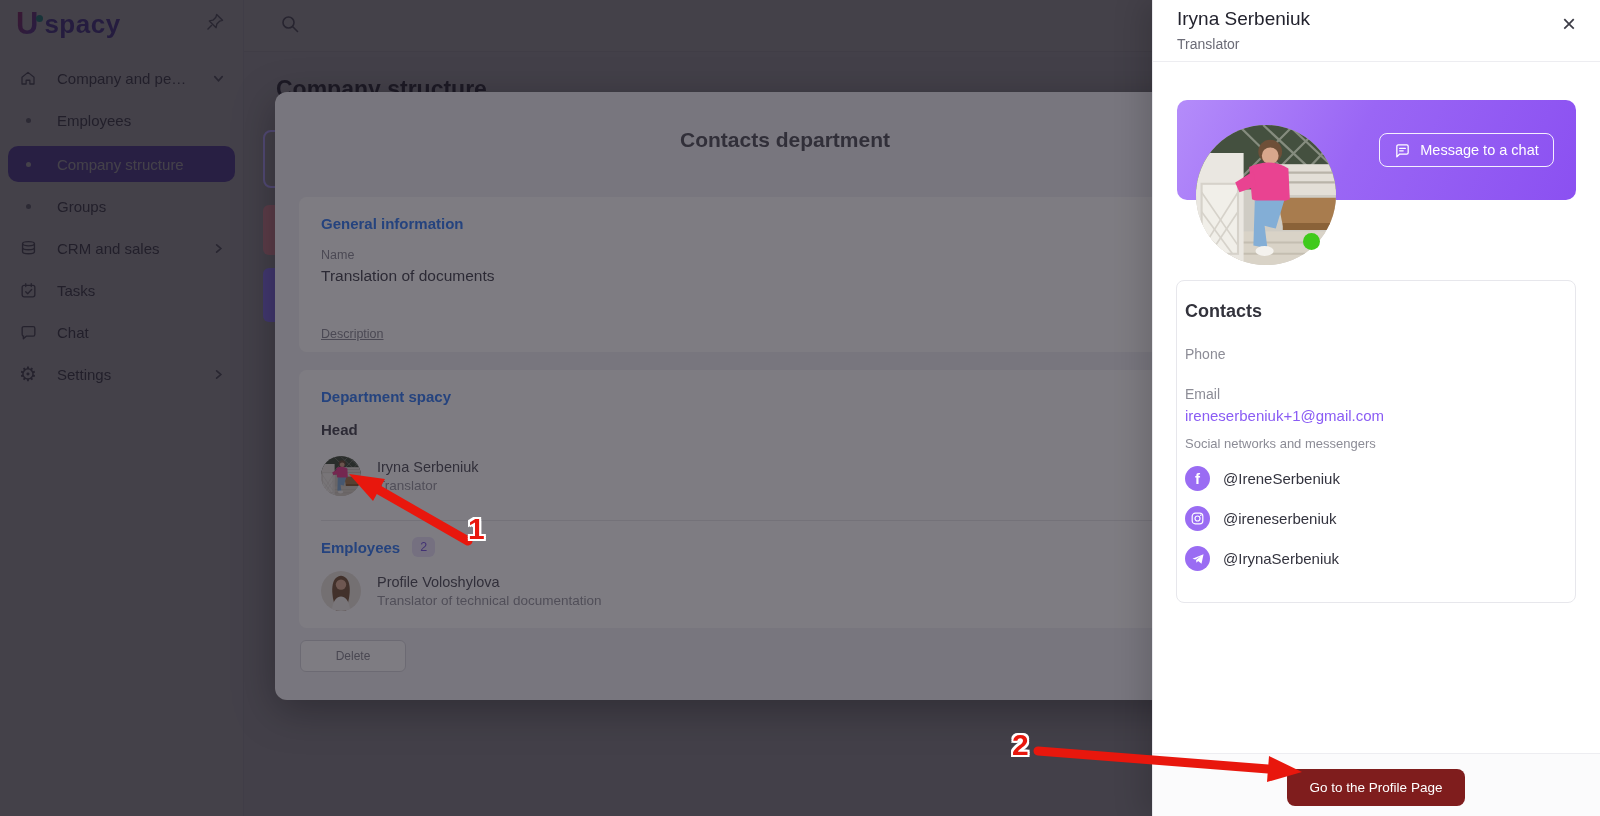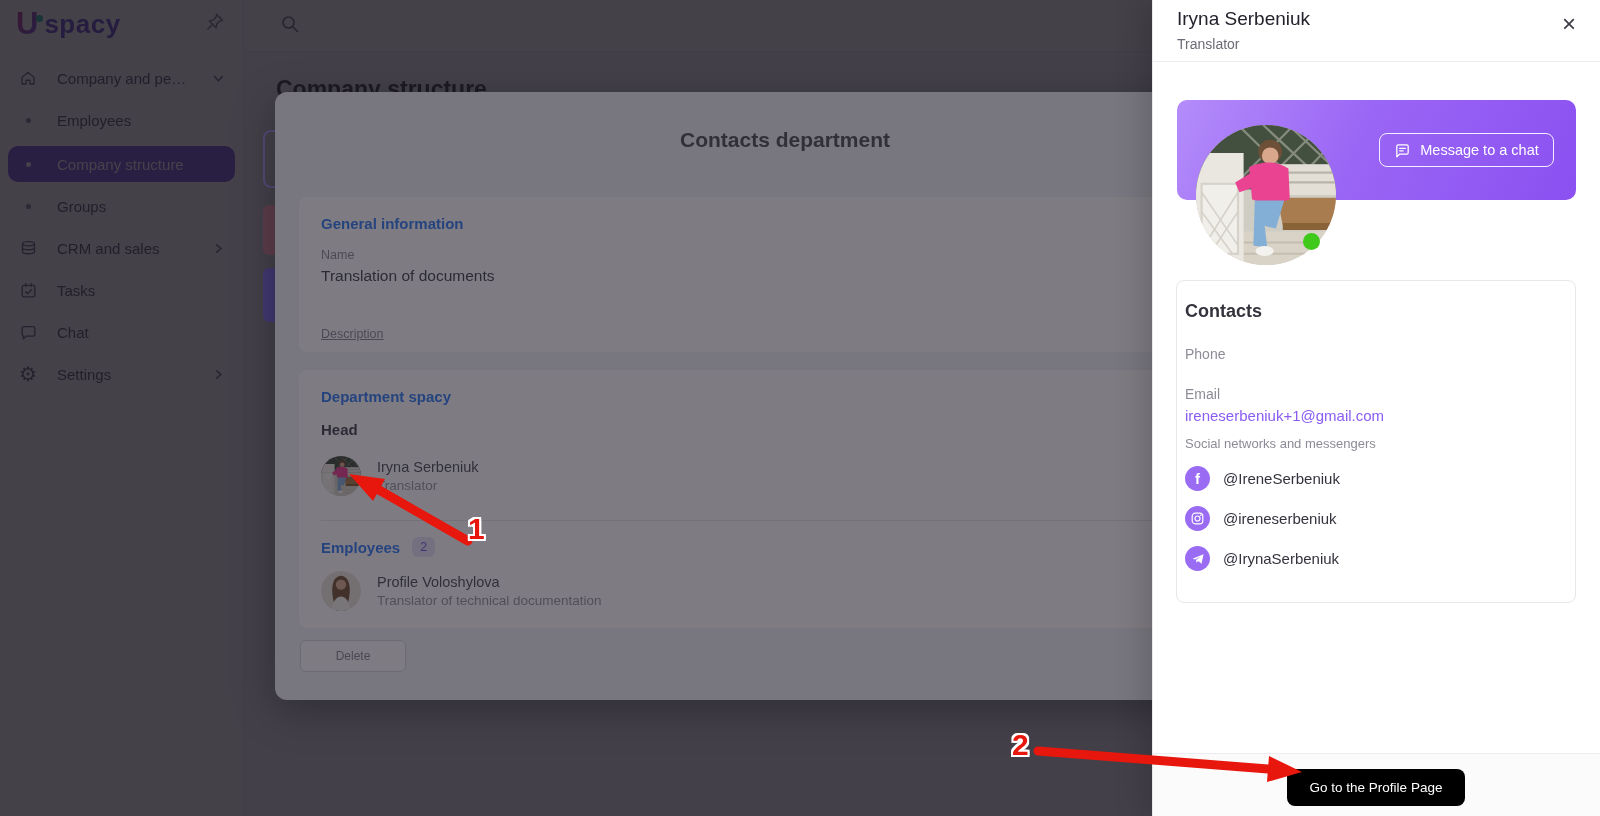--- a/index.html
+++ b/index.html
@@ -83,21 +83,21 @@
   .contacts { position:absolute; left:23px; top:280px; width:400px; height:323px; border:1px solid #e7e7ec; border-radius:8px; padding:20px 8px; background:#fff; }
   .c-h { font-size:18px; color:#33333c; }
   .c-label { font-size:14px; color:#8c8c96; margin-top:24px; }
   .c-value { font-size:15px; color:#3c3c47; margin-top:5px; }
   .c-email { color:#8a5cf4; cursor:pointer; }
   .c-social-label { font-size:13px; color:#8c8c96; margin-top:12px; }
   .s-row { display:flex; align-items:center; gap:13px; margin-top:15px; cursor:pointer; }
   .s-ico { width:25px; height:25px; border-radius:50%; background:#9a6cf3; color:#fff; display:flex; align-items:center; justify-content:center; flex:0 0 25px; font-weight:700; font-size:15px; }
   .s-handle { font-size:15px; color:#33333e; }
   .d-footer { position:absolute; left:0; right:0; bottom:0; height:63px; border-top:1px solid #ededf1; background:#fbfbfc; }
-  .profile-btn { position:absolute; left:134px; top:15px; width:178px; height:37px; background:#000000; border:none; border-radius:8px; color:#fff; font-size:13.5px; cursor:pointer; font-family:inherit; }
+  .profile-btn { position:absolute; left:134px; top:15px; width:178px; height:37px; background:#7f1d1d; border:none; border-radius:8px; color:#fff; font-size:13.5px; cursor:pointer; font-family:inherit; }
 
   
   .arrows { position:absolute; inset:0; z-index:60; pointer-events:none; }
   .step { position:absolute; z-index:61; font-size:30px; font-weight:800; color:#e8170d; pointer-events:none;
           text-shadow:-2px 0 0 #fff, 2px 0 0 #fff, 0 -2px 0 #fff, 0 2px 0 #fff, -2px -2px 0 #fff, 2px 2px 0 #fff, -2px 2px 0 #fff, 2px -2px 0 #fff; }
   .step1 { left:468px; top:512px; }
   .step2 { left:1012px; top:728px; }
 
   .hidden-defs { position:absolute; width:0; height:0; overflow:hidden; }
 </style>

